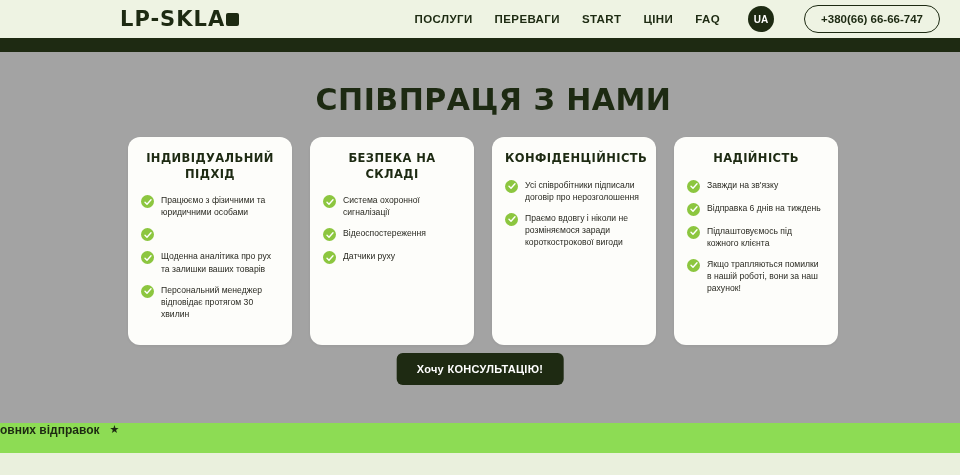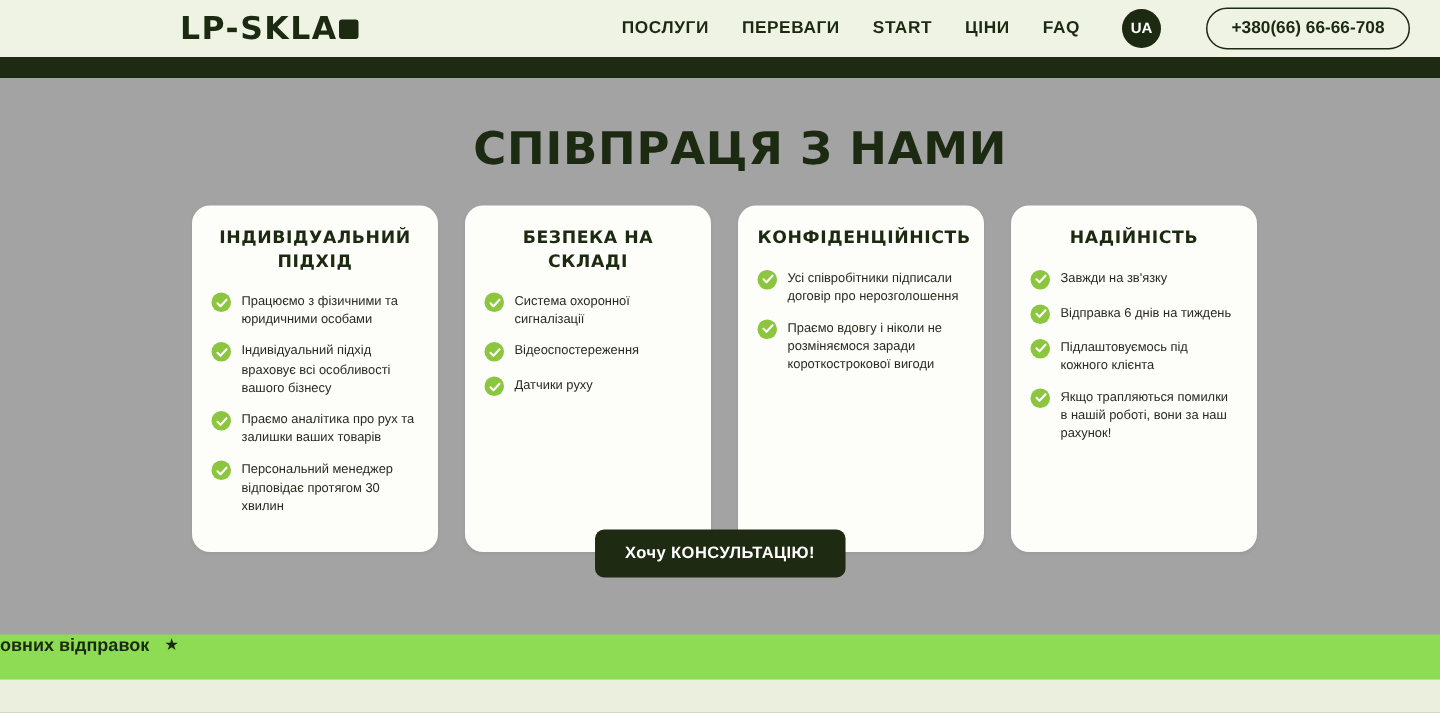--- a/index.html
+++ b/index.html
@@ -120,21 +120,21 @@
       <span>LP-SKLA</span>
       <span class="logo-mark"></span>
     </div>
     <div class="nav">
       <a href="#">ПОСЛУГИ</a>
       <a href="#">ПЕРЕВАГИ</a>
       <a href="#">START</a>
       <a href="#">ЦІНИ</a>
       <a href="#">FAQ</a>
       <div class="lang">UA</div>
-      <div class="phone-btn">+380(66) 66-66-708</div>
+      <div class="phone-btn">+380(66) 66-66-747</div>
     </div>
   </div>
   <div class="dark-band"></div>
 
   <div class="section-title">СПІВПРАЦЯ З НАМИ</div>
 
   <div class="cards">
 
     <div class="card">
       <h3>ІНДИВІДУАЛЬНИЙ ПІДХІД</h3>
@@ -145,29 +145,28 @@
             </svg>
           </span>
         <span class="txt">Працюємо з фізичними та юридичними особами</span>
       </div>
       <div class="item">
         <span class="check">
             <svg width="8" height="8" viewBox="0 0 8 8">
               <path d="M1 4.2 L3 6.2 L7 1.8" stroke="#fff" stroke-width="1.4" fill="none" stroke-linecap="round" stroke-linejoin="round"></path>
             </svg>
           </span>
-        <span class="txt">Індивідуальний підхід враховує всі особливості вашого бізнесу</span>
-      </div>
-      <div class="item">
-        <span class="check">
-            <svg width="8" height="8" viewBox="0 0 8 8">
-              <path d="M1 4.2 L3 6.2 L7 1.8" stroke="#fff" stroke-width="1.4" fill="none" stroke-linecap="round" stroke-linejoin="round"></path>
-            </svg>
-          </span>
-        <span class="txt">Праємо аналітика про рух та залишки ваших товарів</span>
+      </div>
+      <div class="item">
+        <span class="check">
+            <svg width="8" height="8" viewBox="0 0 8 8">
+              <path d="M1 4.2 L3 6.2 L7 1.8" stroke="#fff" stroke-width="1.4" fill="none" stroke-linecap="round" stroke-linejoin="round"></path>
+            </svg>
+          </span>
+        <span class="txt">Щоденна аналітика про рух та залишки ваших товарів</span>
       </div>
       <div class="item">
         <span class="check">
             <svg width="8" height="8" viewBox="0 0 8 8">
               <path d="M1 4.2 L3 6.2 L7 1.8" stroke="#fff" stroke-width="1.4" fill="none" stroke-linecap="round" stroke-linejoin="round"></path>
             </svg>
           </span>
         <span class="txt">Персональний менеджер відповідає протягом 30 хвилин</span>
       </div>
     </div>

